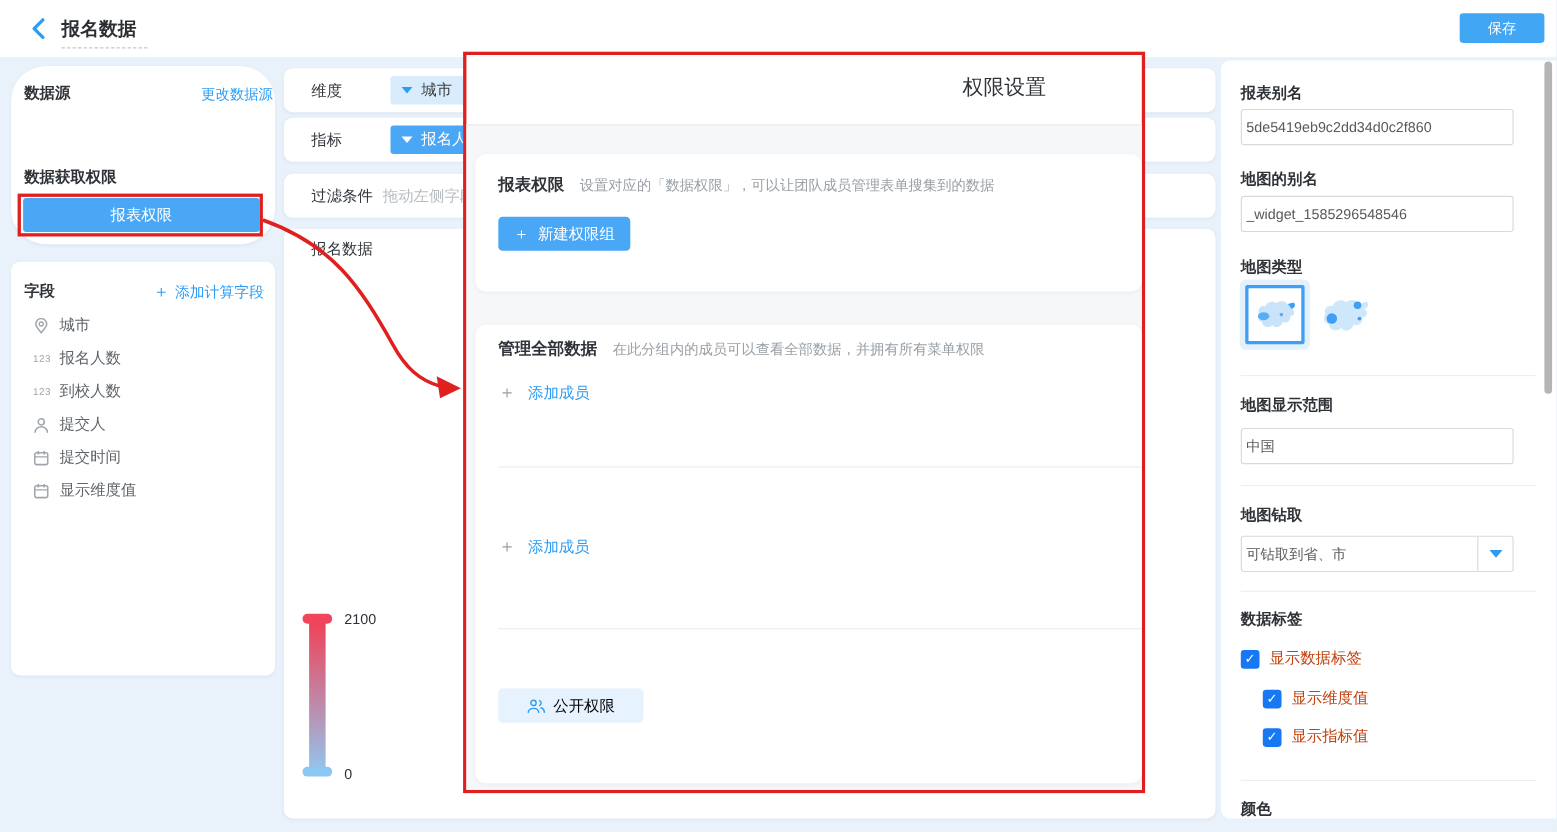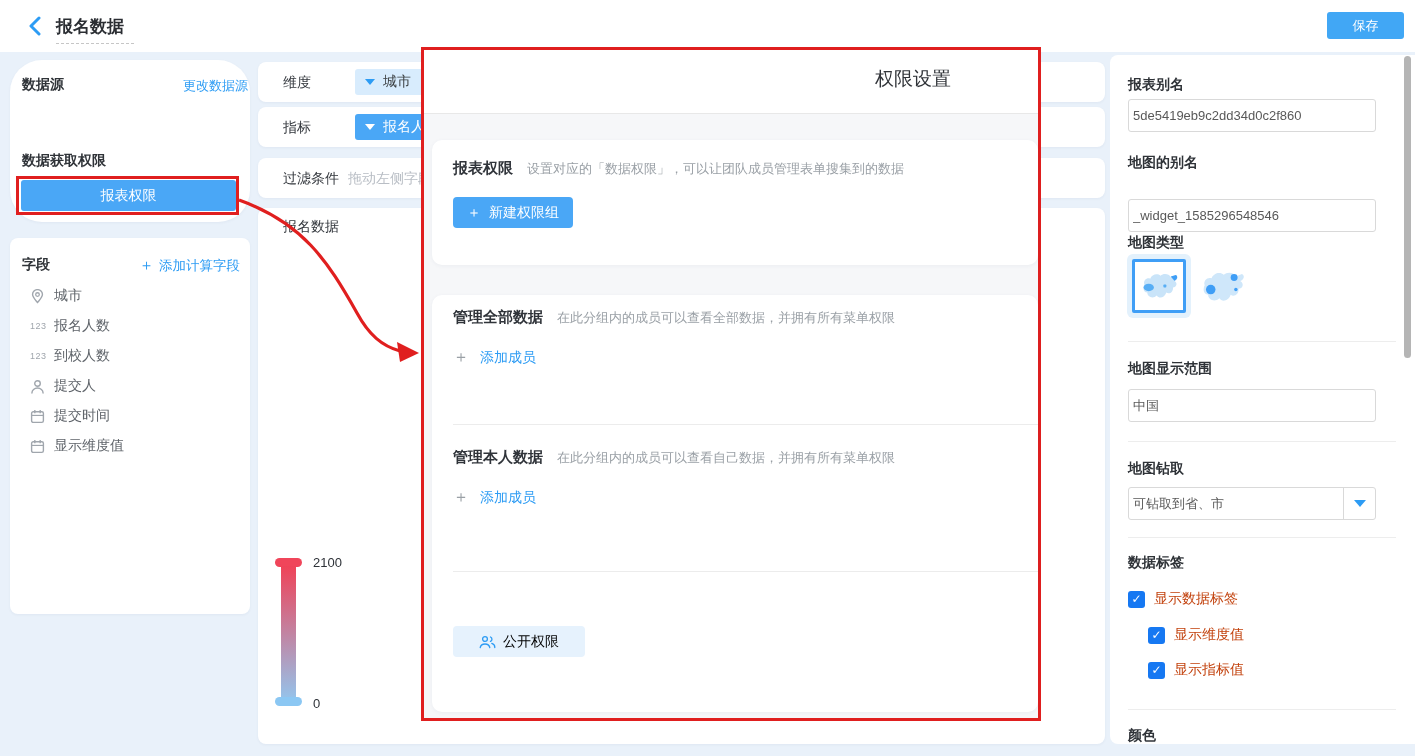--- a/index.html
+++ b/index.html
@@ -150,21 +150,21 @@
 <div class="legend-cap" style="top:558px;background:#f0455a"></div>
 <div id="legend-bar"></div>
 <div class="legend-cap" style="top:697px;background:#8bc7f3"></div>
 <div class="legend-num" style="top:555px">2100</div>
 <div class="legend-num" style="top:696px">0</div>
 
 <div id="inspector">
   <div class="ins-label" style="top:21px">报表别名</div>
   <input class="ins-input" style="top: 44px;" value="5de5419eb9c2dd34d0c2f860">
   <div class="ins-label" style="top:99px">地图的别名</div>
-  <input class="ins-input" style="top: 123px; margin-top: 21px;" value="_widget_1585296548546">
+  <input class="ins-input" style="top: 123px;" value="_widget_1585296548546">
 
   <div class="ins-label" style="top:179px">地图类型</div>
   <div class="divider" style="top:286px"></div>
 
   <div class="ins-label" style="top:305px">地图显示范围</div>
   <input class="ins-input" style="top: 334px;" value="中国">
   <div class="divider" style="top:386px"></div>
 
   <div class="ins-label" style="top:405px">地图钻取</div>
   <div class="ins-input" style="top:432px;line-height:31px">
@@ -229,24 +229,20 @@
       <div class="msec" style="top:13px">
         <span class="mhead">管理全部数据</span>
         <span class="mdesc">在此分组内的成员可以查看全部数据，并拥有所有菜单权限</span>
       </div>
       <div class="addrow" style="top:52px">
         <span class="plus-gray">＋</span>
         <span class="addlink">添加成员</span>
       </div>
       <div class="mdivider" style="top:129px"></div>
 
-      <div class="msec" style="top:153px">
-        <span class="mhead">管理本人数据</span>
-        <span class="mdesc">在此分组内的成员可以查看自己数据，并拥有所有菜单权限</span>
-      </div>
       <div class="addrow" style="top:192px">
         <span class="plus-gray">＋</span>
         <span class="addlink">添加成员</span>
       </div>
       <div class="mdivider" style="top:276px"></div>
 
       <button class="secondary-btn" style="top:331px">
         <svg width="17" height="14" viewBox="0 0 17 14">
           <circle cx="6" cy="4" r="2.4" fill="none" stroke="#2d9cf4" stroke-width="1.3"></circle>
           <path d="M1.2 12.5 a4.9 4.4 0 0 1 9.6 0" fill="none" stroke="#2d9cf4" stroke-width="1.3" stroke-linecap="round"></path>

